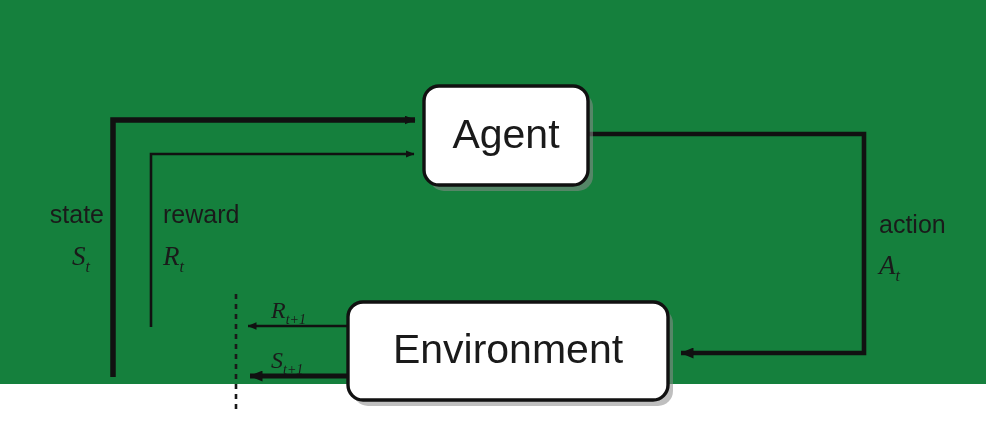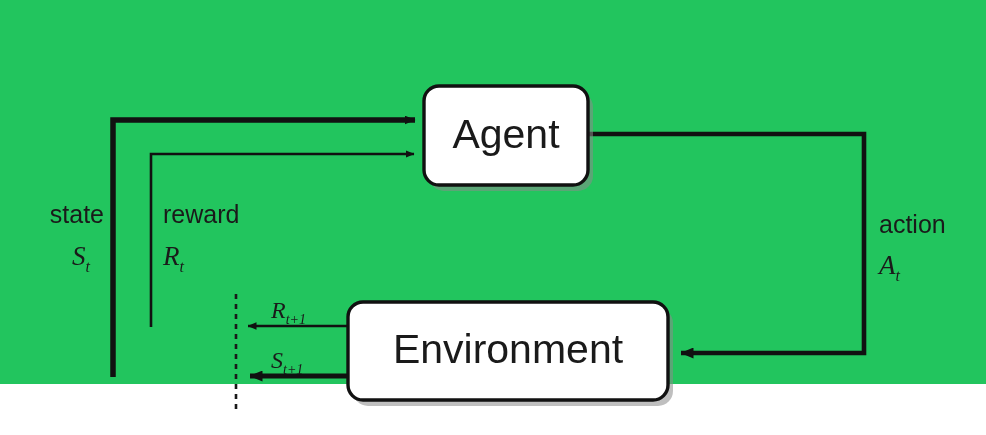--- a/index.html
+++ b/index.html
@@ -10,21 +10,21 @@
   body {
     width: 986px;
     height: 435px;
     font-family: "Liberation Sans", sans-serif;
     overflow: hidden;
   }
   #diagram-root {
     position: relative;
     width: 986px;
     height: 384px;
-    background: #22c55e;
+    background: #15803d;
   }
   svg.canvas {
     position: absolute;
     top: 0;
     left: 0;
     width: 986px;
     height: 435px;
     display: block;
   }
   .box-label {

